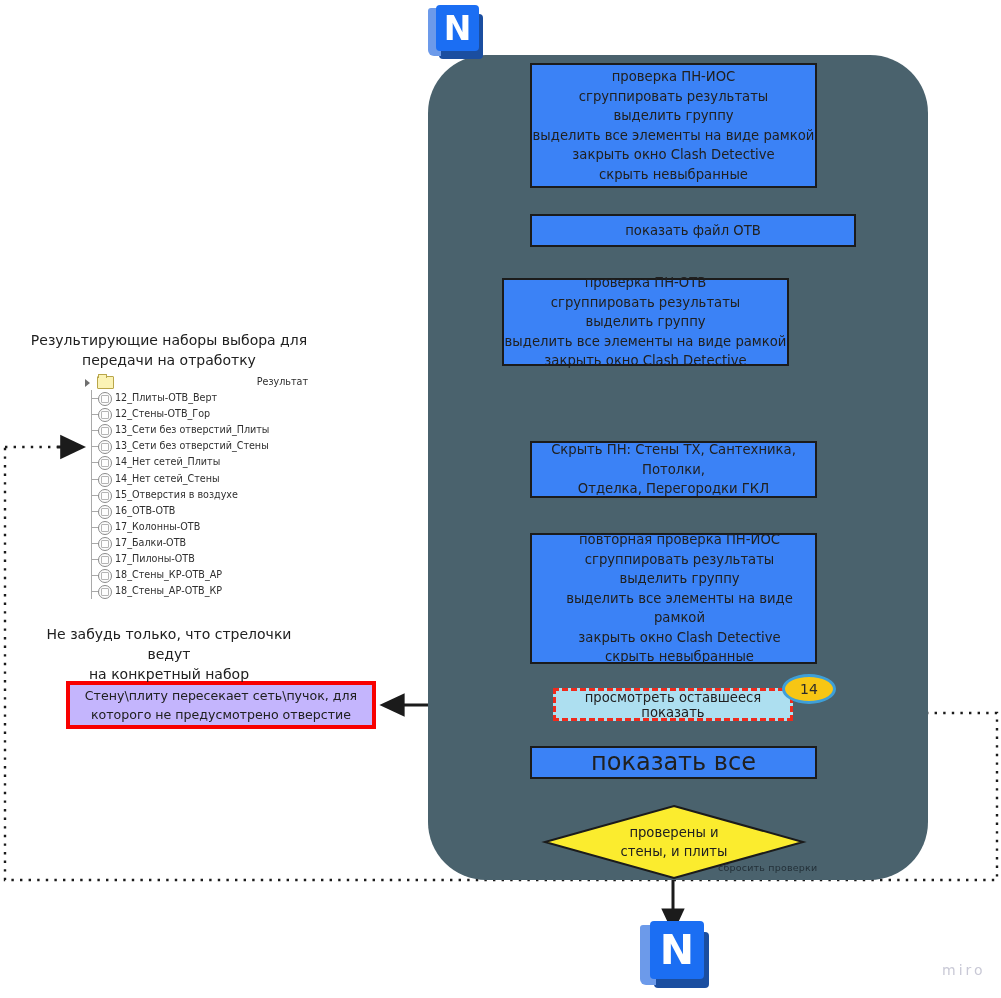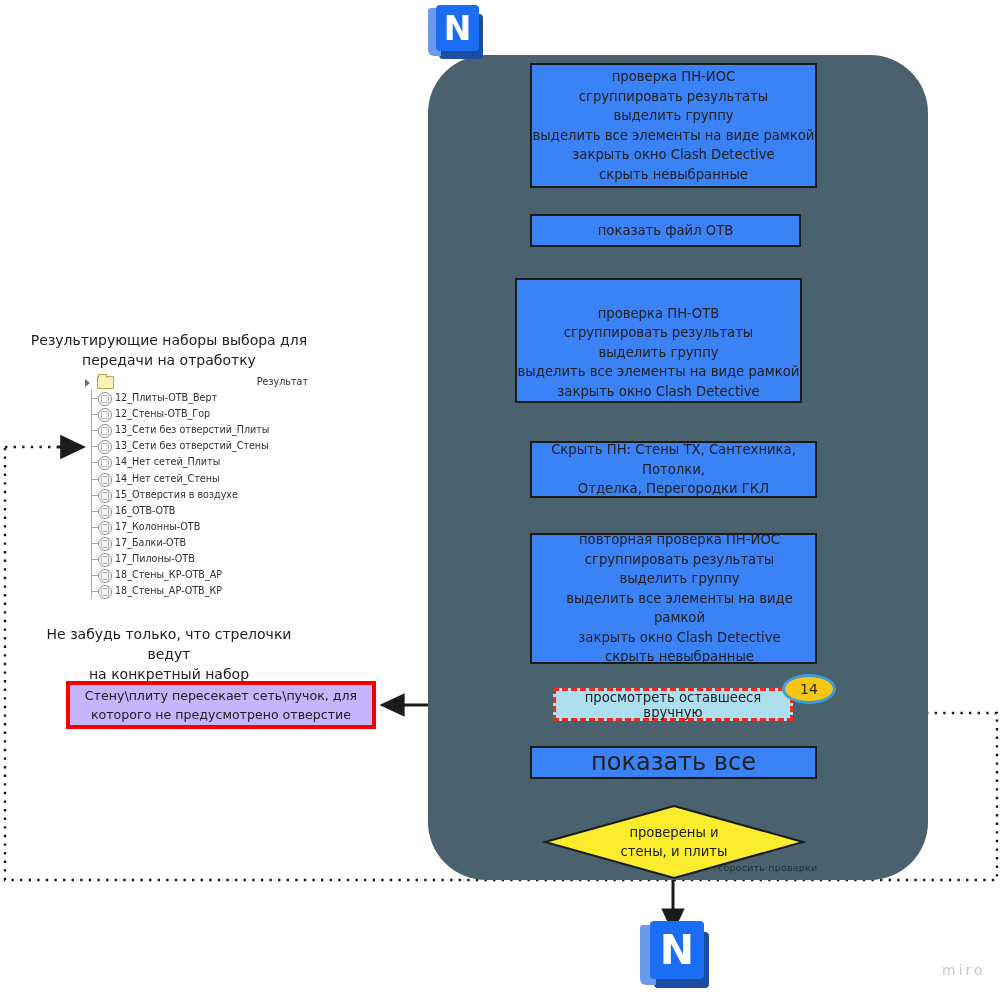--- a/index.html
+++ b/index.html
@@ -148,25 +148,25 @@
     <div>
       <div>проверка ПН-ИОС</div>
       <div>сгруппировать результаты</div>
       <div>выделить группу</div>
       <div>выделить все элементы на виде рамкой</div>
       <div>закрыть окно Clash Detective</div>
       <div>скрыть невыбранные</div>
     </div>
   </div>
 
-  <div class="pbox" style="left:530px;top:214px;width:271px;height:33px;">
+  <div class="pbox" style="left:530px;top:214px;width:326px;height:33px;">
     <div>показать файл ОТВ</div>
   </div>
 
-  <div class="pbox" style="left:515px;top:278px;width:287px;height:125px;align-items:flex-end;">
+  <div class="pbox" style="left:502px;top:278px;width:287px;height:88px;">
     <div>
       <div>проверка ПН-ОТВ</div>
       <div>сгруппировать результаты</div>
       <div>выделить группу</div>
       <div>выделить все элементы на виде рамкой</div>
       <div>закрыть окно Clash Detective</div>
     </div>
   </div>
 
   <div class="pbox" style="left:530px;top:441px;width:287px;height:57px;">
@@ -181,21 +181,21 @@
       <div>повторная проверка ПН-ИОС</div>
       <div>сгруппировать результаты</div>
       <div>выделить группу</div>
       <div>выделить все элементы на виде рамкой</div>
       <div>закрыть окно Clash Detective</div>
       <div>скрыть невыбранные</div>
     </div>
   </div>
 
   <div class="dashbox" style="left:553px;top:688px;width:240px;height:33px;">
-    <span>просмотреть оставшееся вручную</span>
+    <span>просмотреть оставшееся показать</span>
   </div>
   <div class="badge" style="left:782px;top:674px;">
     <span>14</span>
   </div>
 
   <div class="pbox big" style="left:530px;top:746px;width:287px;height:33px;">
     <span>показать все</span>
   </div>
 
   <div class="diamond-wrap">

